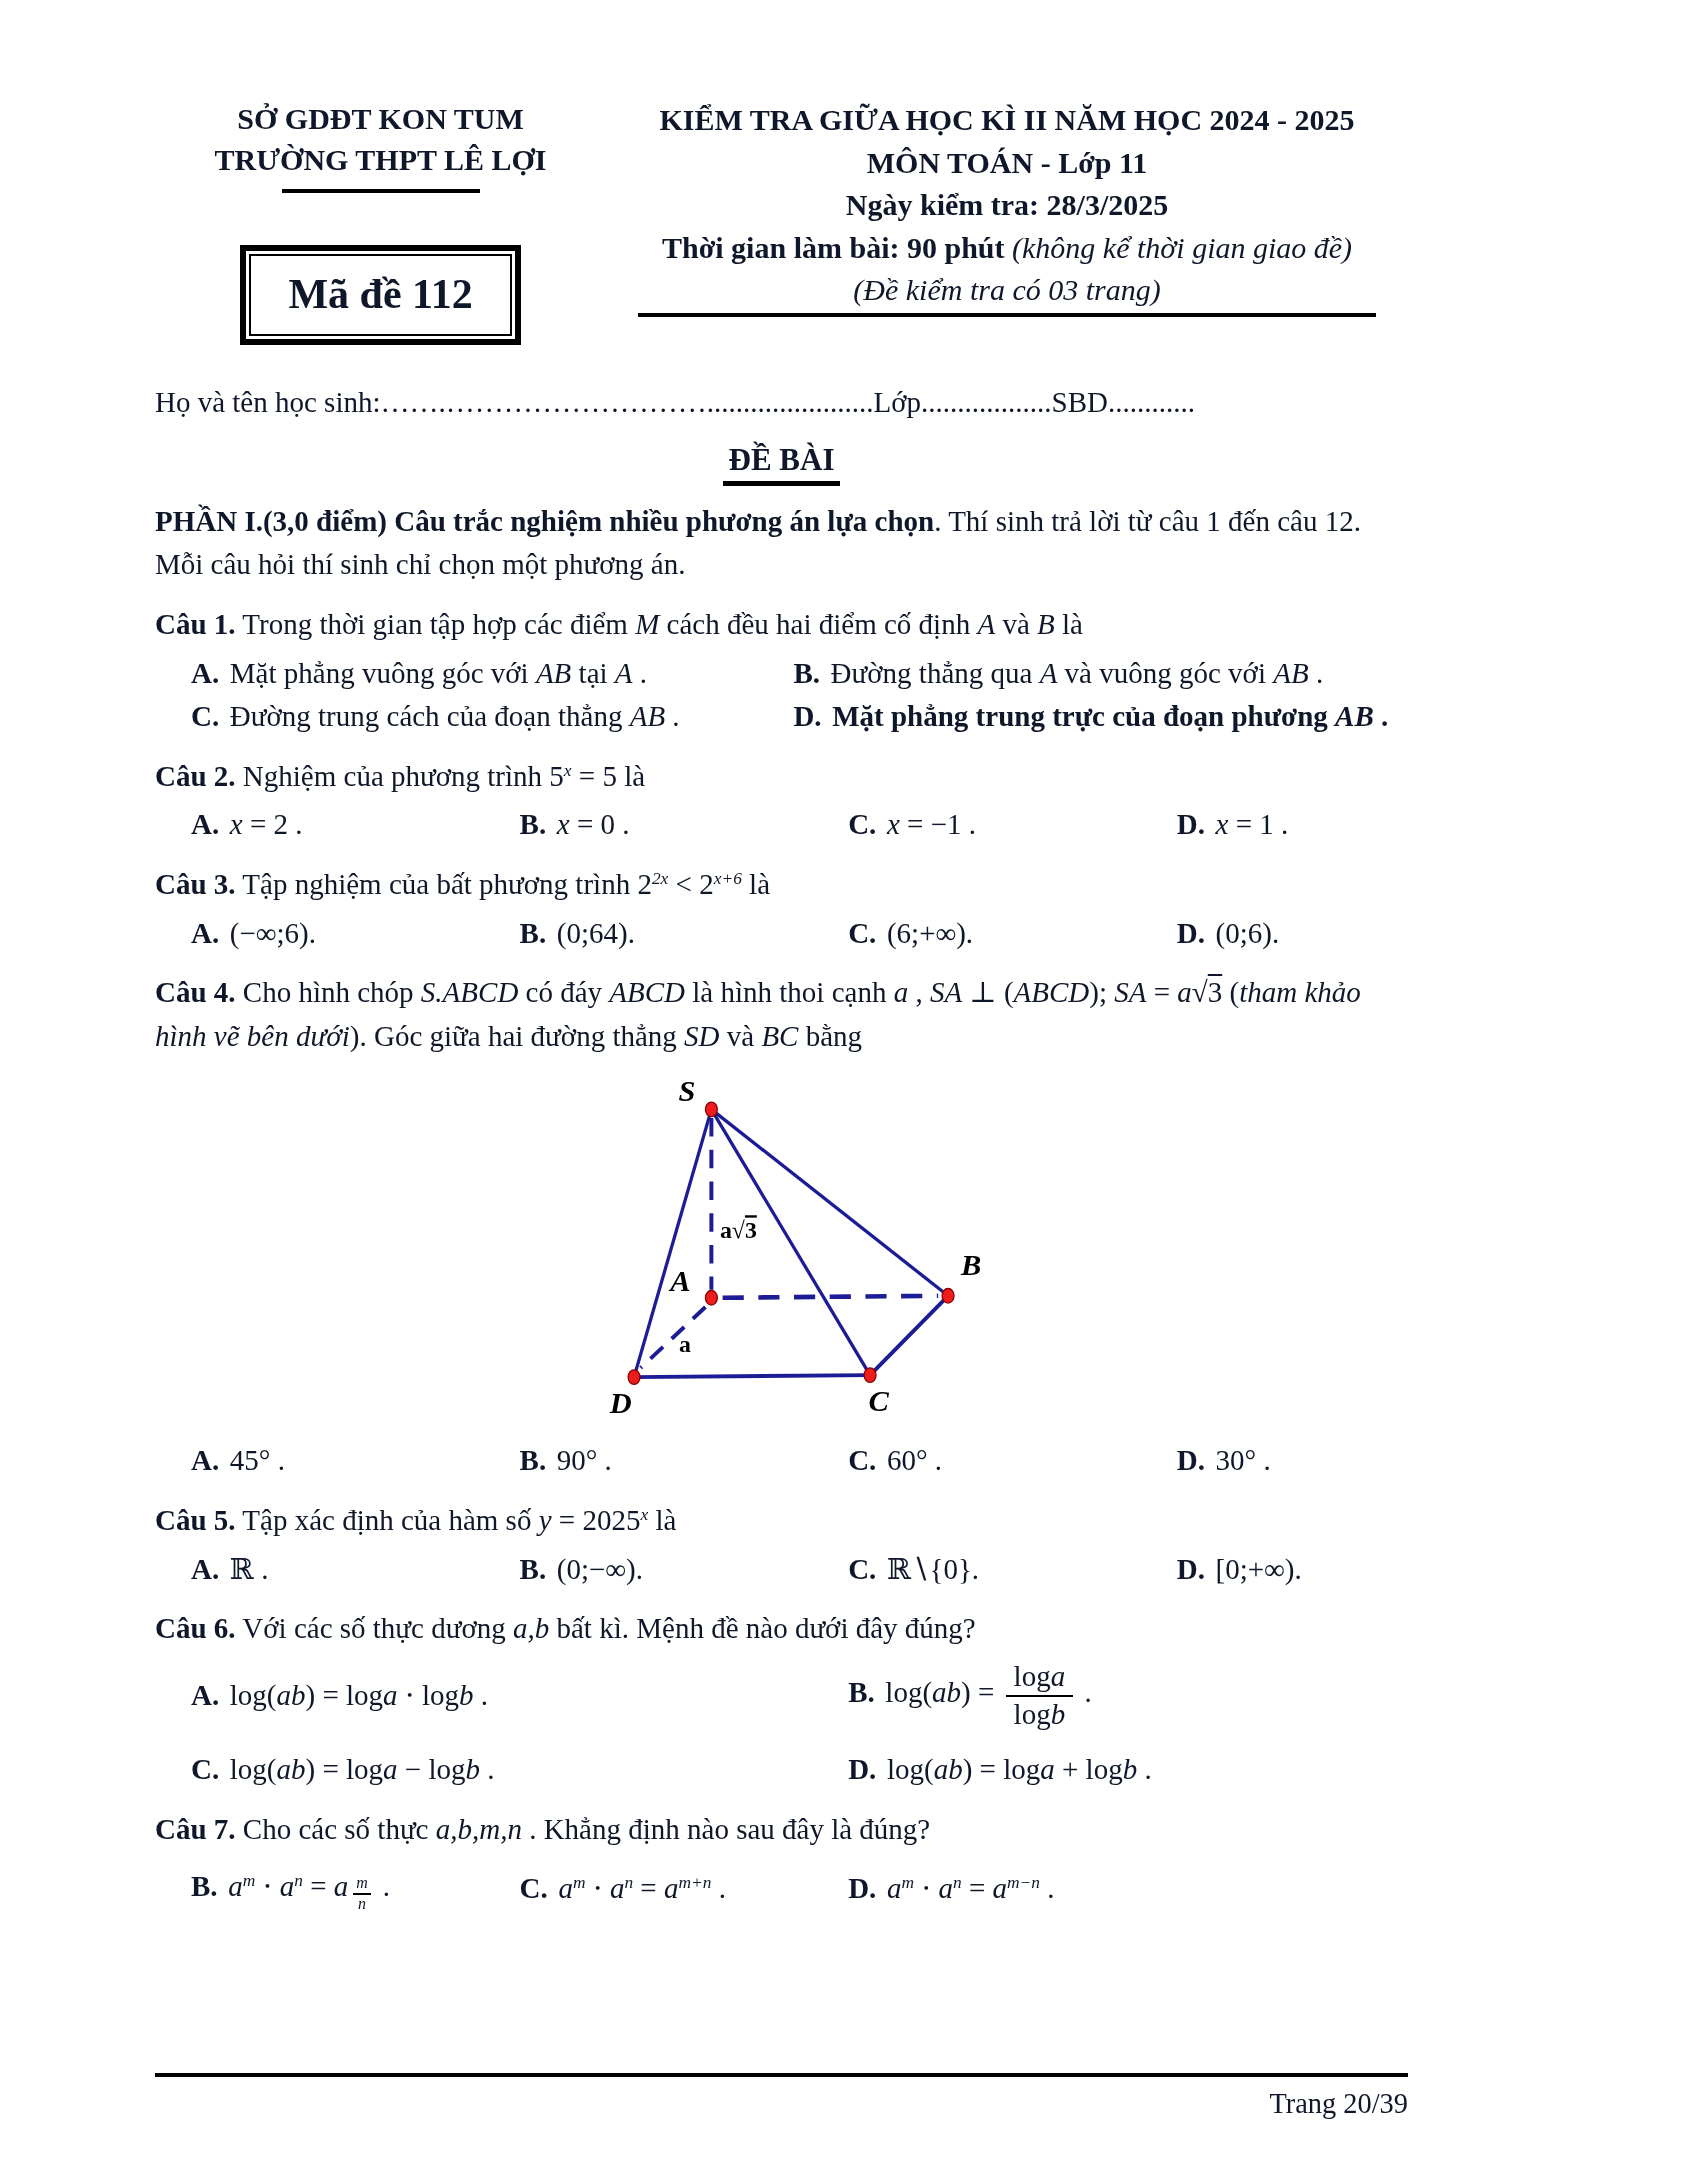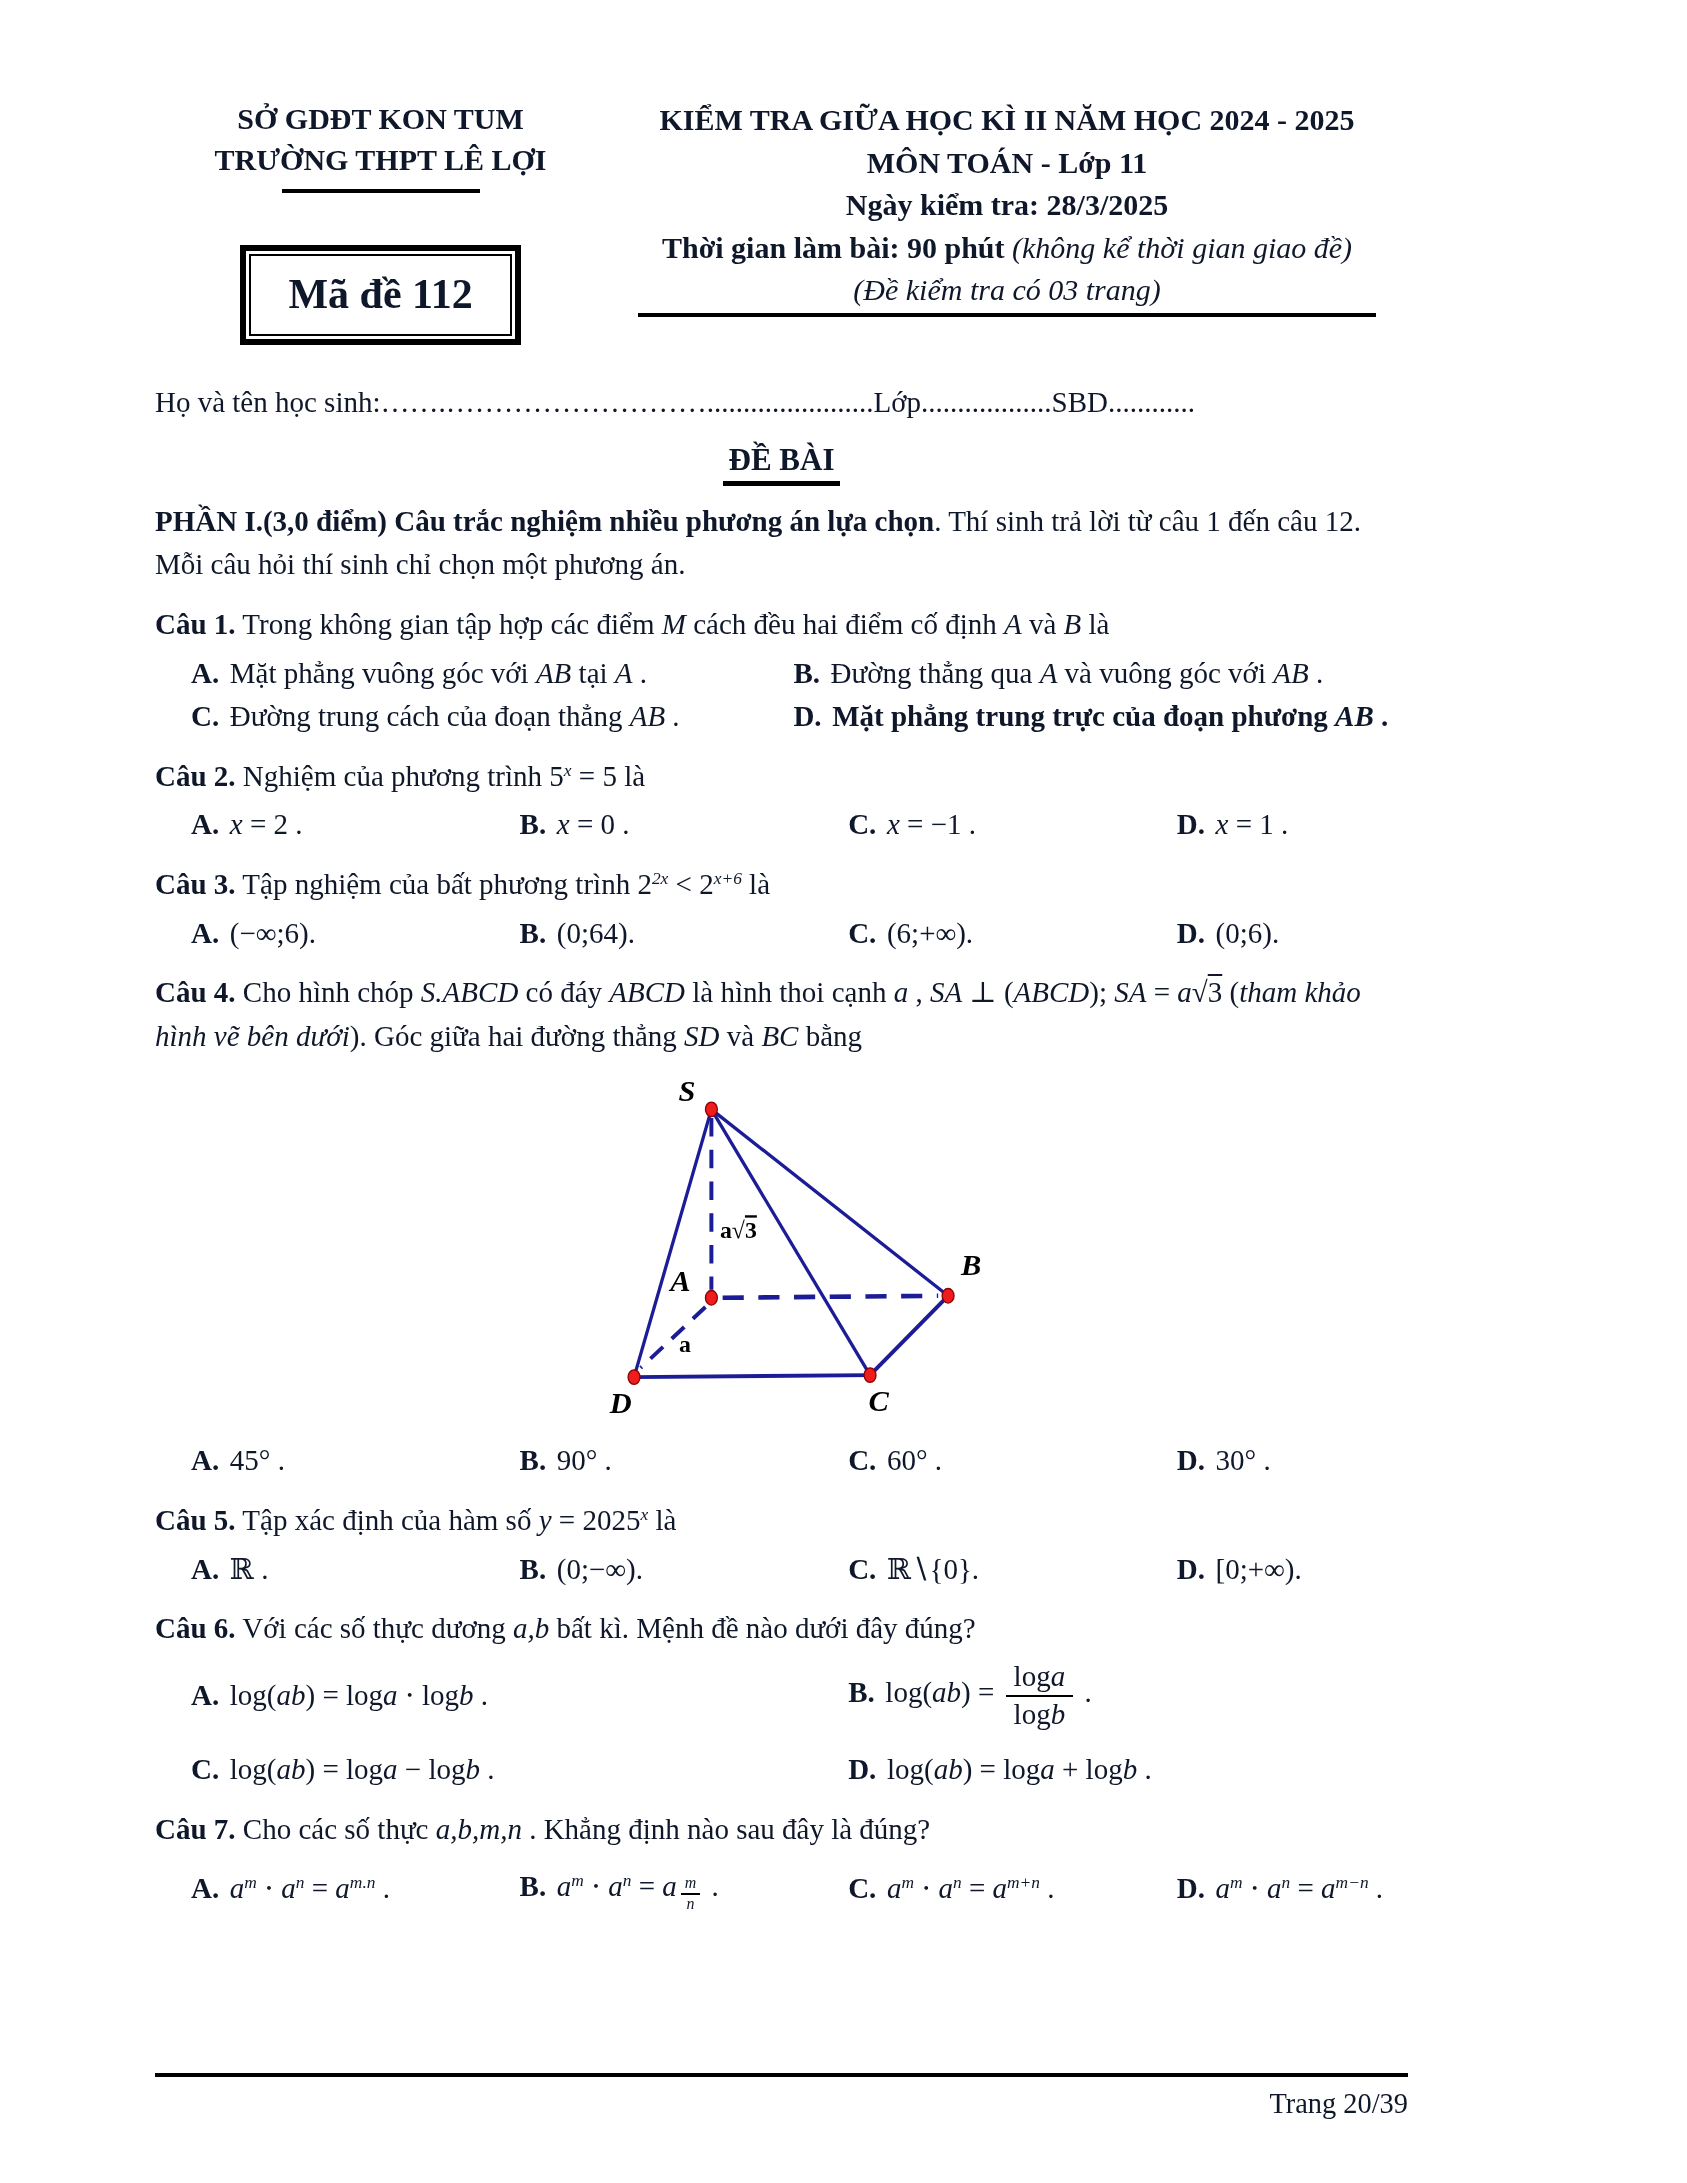--- a/index.html
+++ b/index.html
@@ -82,21 +82,21 @@
 
   <div class="title-wrap">
     <span class="title">ĐỀ BÀI</span>
   </div>
 
   <div class="intro">
     <span class="bd">PHẦN I.(3,0 điểm) Câu trắc nghiệm nhiều phương án lựa chọn</span><span>. Thí sinh trả lời từ câu 1 đến câu 12. Mỗi câu hỏi thí sinh chỉ chọn một phương án.</span>
   </div>
 
   <div class="q">
-    <div class="qstem"><span class="qlabel">Câu 1.</span> <span><span>Trong không gian tập hợp các điểm </span><span class="it">M</span><span> cách đều hai điểm cố định </span><span class="it">A</span><span> và </span><span class="it">B</span><span> là</span></span></div>
+    <div class="qstem"><span class="qlabel">Câu 1.</span> <span><span>Trong thời gian tập hợp các điểm </span><span class="it">M</span><span> cách đều hai điểm cố định </span><span class="it">A</span><span> và </span><span class="it">B</span><span> là</span></span></div>
     <div class="opts opts2">
         <div class="opt"><span class="optlabel">A.</span><span><span>Mặt phẳng vuông góc với </span><span class="it">AB</span><span> tại </span><span class="it">A</span><span> .</span></span></div>
         <div class="opt"><span class="optlabel">B.</span><span><span>Đường thẳng qua </span><span class="it">A</span><span> và vuông góc với </span><span class="it">AB</span><span> .</span></span></div>
         <div class="opt"><span class="optlabel">C.</span><span><span>Đường trung cách của đoạn thẳng </span><span class="it">AB</span><span> .</span></span></div>
         <div class="opt"><span class="optlabel">D.</span><span><span class="bd">Mặt phẳng trung trực của đoạn phương </span><span class="it bd">AB</span><span class="bd"> .</span></span></div>
       </div>
   </div>
 
   <div class="q">
     <div class="qstem"><span class="qlabel">Câu 2.</span> <span><span>Nghiệm của phương trình 5</span><sup class="it">x</sup><span> = 5 là</span></span></div>
@@ -178,21 +178,20 @@
               <span class="den"><span>log</span><span class="it">b</span></span>
             </span><span> .</span></span></div>
         <div class="opt"><span class="optlabel">C.</span><span><span>log(</span><span class="it">ab</span><span>) = log</span><span class="it">a</span><span> − log</span><span class="it">b</span><span> .</span></span></div>
         <div class="opt"><span class="optlabel">D.</span><span><span>log(</span><span class="it">ab</span><span>) = log</span><span class="it">a</span><span> + log</span><span class="it">b</span><span> .</span></span></div>
       </div>
   </div>
 
   <div class="q">
     <div class="qstem"><span class="qlabel">Câu 7.</span> <span><span>Cho các số thực </span><span class="it">a,b,m,n</span><span> . Khẳng định nào sau đây là đúng?</span></span></div>
     <div class="opts opts4" style="margin-top:13.2px">
-        <div class="opt"><span class="optlabel">A.</span><span><span class="it">a</span><sup class="it">m</sup><span> ⋅ </span><span class="it">a</span><sup class="it">n</sup><span> = </span><span class="it">a</span><sup class="it">m.n</sup><span> .</span></span></div>
         <div class="opt"><span class="optlabel">B.</span><span><span class="it">a</span><sup class="it">m</sup><span> ⋅ </span><span class="it">a</span><sup class="it">n</sup><span> = </span><span class="it">a</span><span class="frac expfrac">
               <span class="num"><span class="it">m</span></span>
               <span class="den"><span class="it">n</span></span>
             </span><span> .</span></span></div>
         <div class="opt"><span class="optlabel">C.</span><span><span class="it">a</span><sup class="it">m</sup><span> ⋅ </span><span class="it">a</span><sup class="it">n</sup><span> = </span><span class="it">a</span><sup class="it">m+n</sup><span> .</span></span></div>
         <div class="opt"><span class="optlabel">D.</span><span><span class="it">a</span><sup class="it">m</sup><span> ⋅ </span><span class="it">a</span><sup class="it">n</sup><span> = </span><span class="it">a</span><sup class="it">m−n</sup><span> .</span></span></div>
       </div>
   </div>
 
   <div class="footer">

